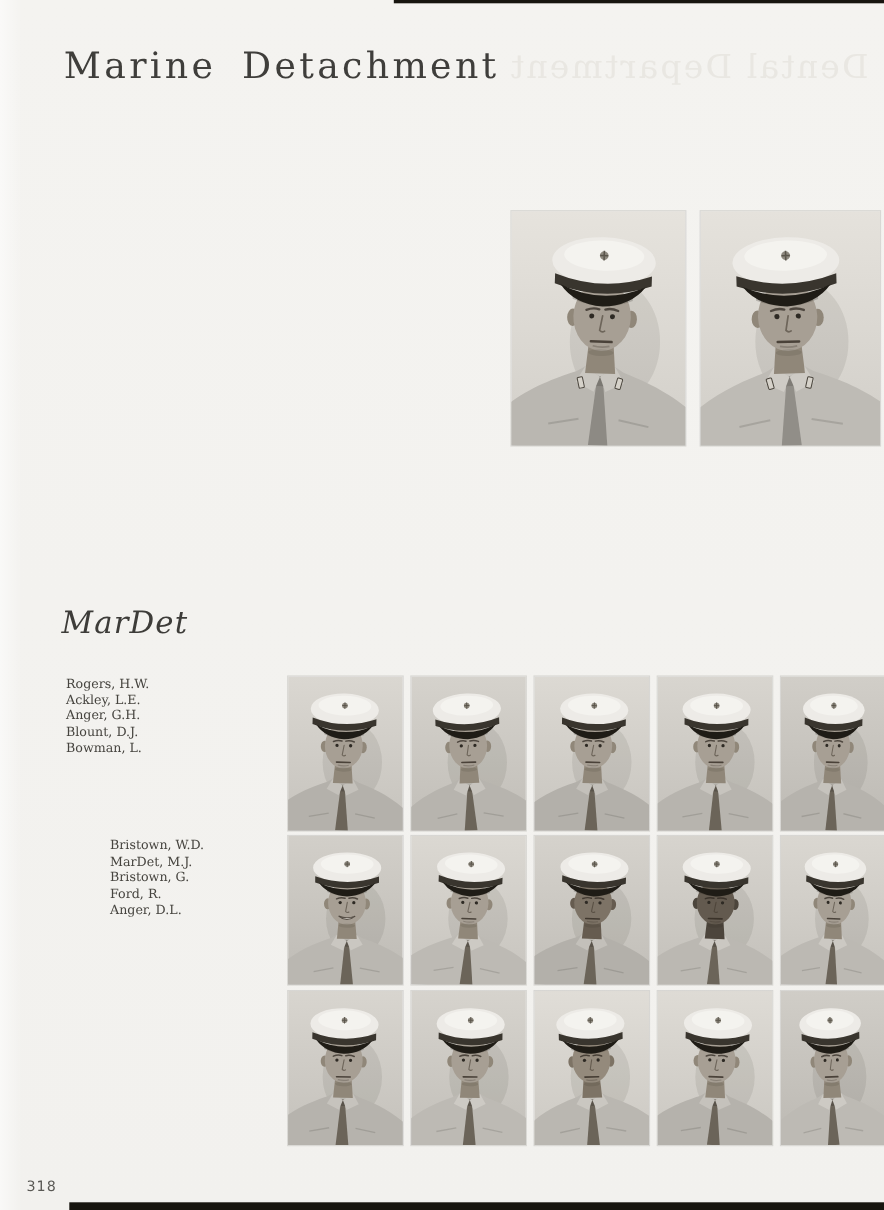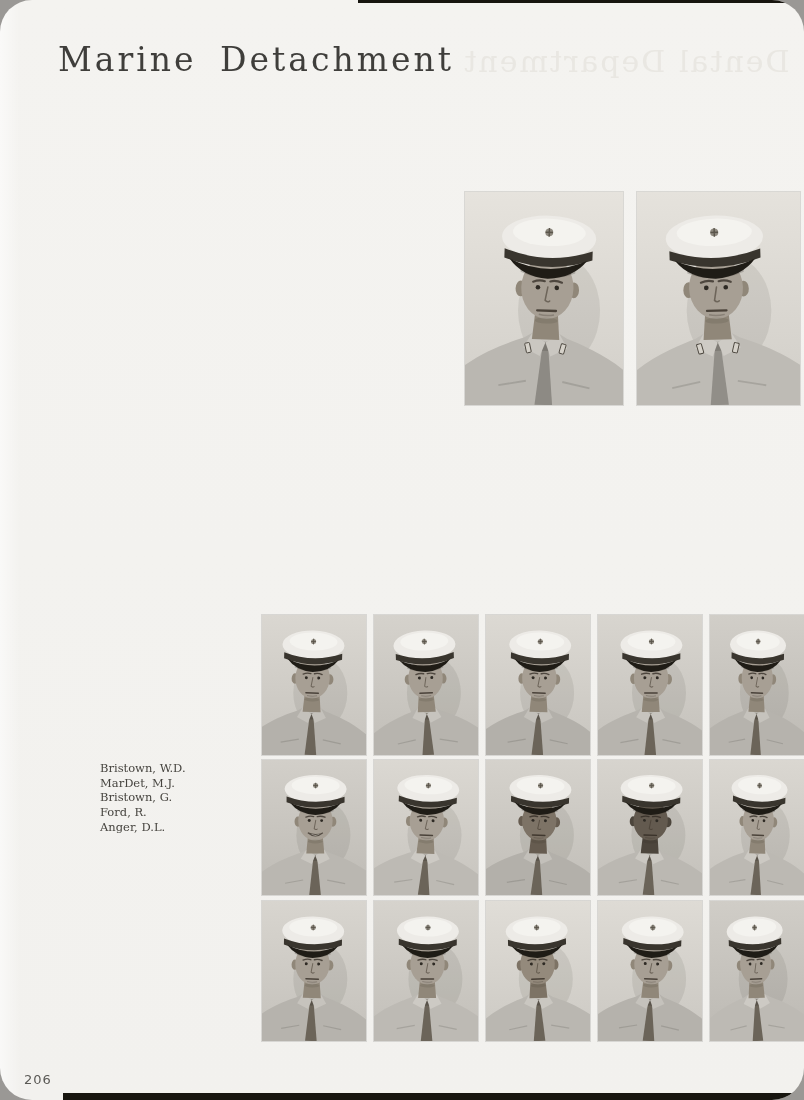--- a/index.html
+++ b/index.html
@@ -2,21 +2,20 @@
 <html><head>
 <meta charset="utf-8">
 <style>
   html,body{margin:0;padding:0;background:#9a9895;}
   .page{
     position:relative;width:804px;height:1100px;overflow:hidden;
     background-color:#f3f2ef;
     background-image:linear-gradient(90deg, rgba(255,255,255,0.55) 0px, rgba(255,255,255,0) 20px),
                      linear-gradient(180deg, #f4f3f0 0%, #f2f1ee 100%);
     font-family:"DejaVu Serif", serif;
-    border-radius:32px;
   }
   .top-bar{position:absolute;top:0;left:358px;right:0;height:3px;background:#17150f;}
   .bottom-bar{position:absolute;bottom:0;left:63px;right:0;height:7px;background:#17150f;}
   .title{position:absolute;left:58px;top:40px;margin:0;font-size:33px;font-weight:normal;
          letter-spacing:3px;word-spacing:10px;color:#3f3e3b;}
   .bleed{position:absolute;left:448px;top:44px;width:356px;font-size:30px;letter-spacing:2px;
          color:#e9e7e2;transform:scaleX(-1);text-align:center;white-space:nowrap;}
   .caption{position:absolute;left:183px;top:192px;font-size:11.5px;line-height:13.8px;color:#46443f;}
   .mardet{position:absolute;left:56px;top:549px;margin:0;font-size:28px;font-weight:normal;
           font-style:italic;letter-spacing:1px;color:#3d3c39;}
@@ -30,22 +29,23 @@
 <body>
 
 <div class="page" id="page">
   <div class="top-bar"></div>
 
   <div class="bleed">Dental Department</div>
 
   <h1 class="title">Marine Detachment</h1>
 
 
+  <h2 class="mardet">MarDet</h2>
 
-  <div class="pagenum">206</div>
+  <div class="pagenum">318</div>
 
   <div class="bottom-bar"></div>
 <div class="photo" style="left: 465px; top: 192px; width: 158px; height: 213px;">
       <svg viewBox="0 0 104 140" preserveAspectRatio="none">
         <defs>
           <linearGradient id="bg100" x1="0" y1="0" x2="0" y2="1">
             <stop offset="0" stop-color="#e6e3dd"></stop>
             <stop offset="1" stop-color="#d2cfc9"></stop>
           </linearGradient>
         </defs>
@@ -126,20 +126,27 @@
             <path d="M23,38 Q52,48.5 81,38 L81,44 Q52,54.5 23,44 Z" fill="#39352e"></path>
             <path d="M26.5,44.5 Q52,56.5 77.5,44.5 Q69,56 52,57 Q35,56 26.5,44.5 Z" fill="#1f1c16"></path>
             <g>
               <circle cx="52" cy="26.5" r="2.6" fill="#8e897f"></circle>
               <path d="M52,23.6 L52,29.4 M49.6,26.5 L54.4,26.5" stroke="#5a554b" stroke-width="0.9"></path>
             </g>
           </g>
         </g>
       </svg>
     </div>
+    <div class="name-group" style="top: 614px;">
+      <div>Rogers, H.W.</div>
+      <div>Ackley, L.E.</div>
+      <div>Anger, G.H.</div>
+      <div>Blount, D.J.</div>
+      <div>Bowman, L.</div>
+    </div>
     <div class="photo" style="left: 262px; top: 615px; width: 104px; height: 140px;">
       <svg viewBox="0 0 104 140" preserveAspectRatio="none">
         <defs>
           <linearGradient id="bg0" x1="0" y1="0" x2="0" y2="1">
             <stop offset="0" stop-color="#dad7d1"></stop>
             <stop offset="1" stop-color="#c6c3bd"></stop>
           </linearGradient>
         </defs>
         <rect width="104" height="140" fill="url(#bg0)"></rect>
         <ellipse cx="58.3" cy="78" rx="27" ry="36" fill="rgba(45,42,36,0.09)"></ellipse>

